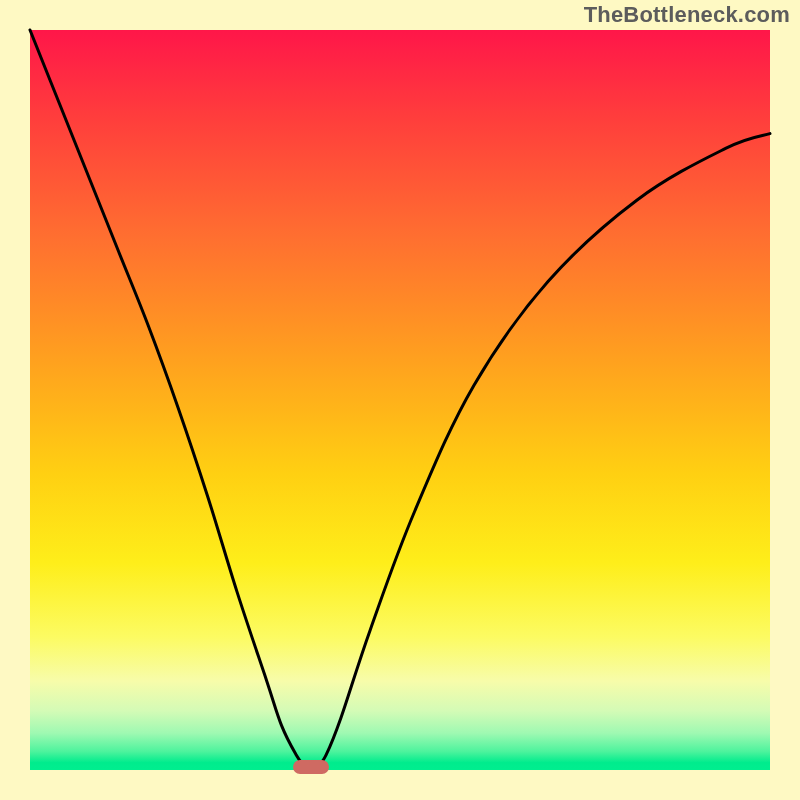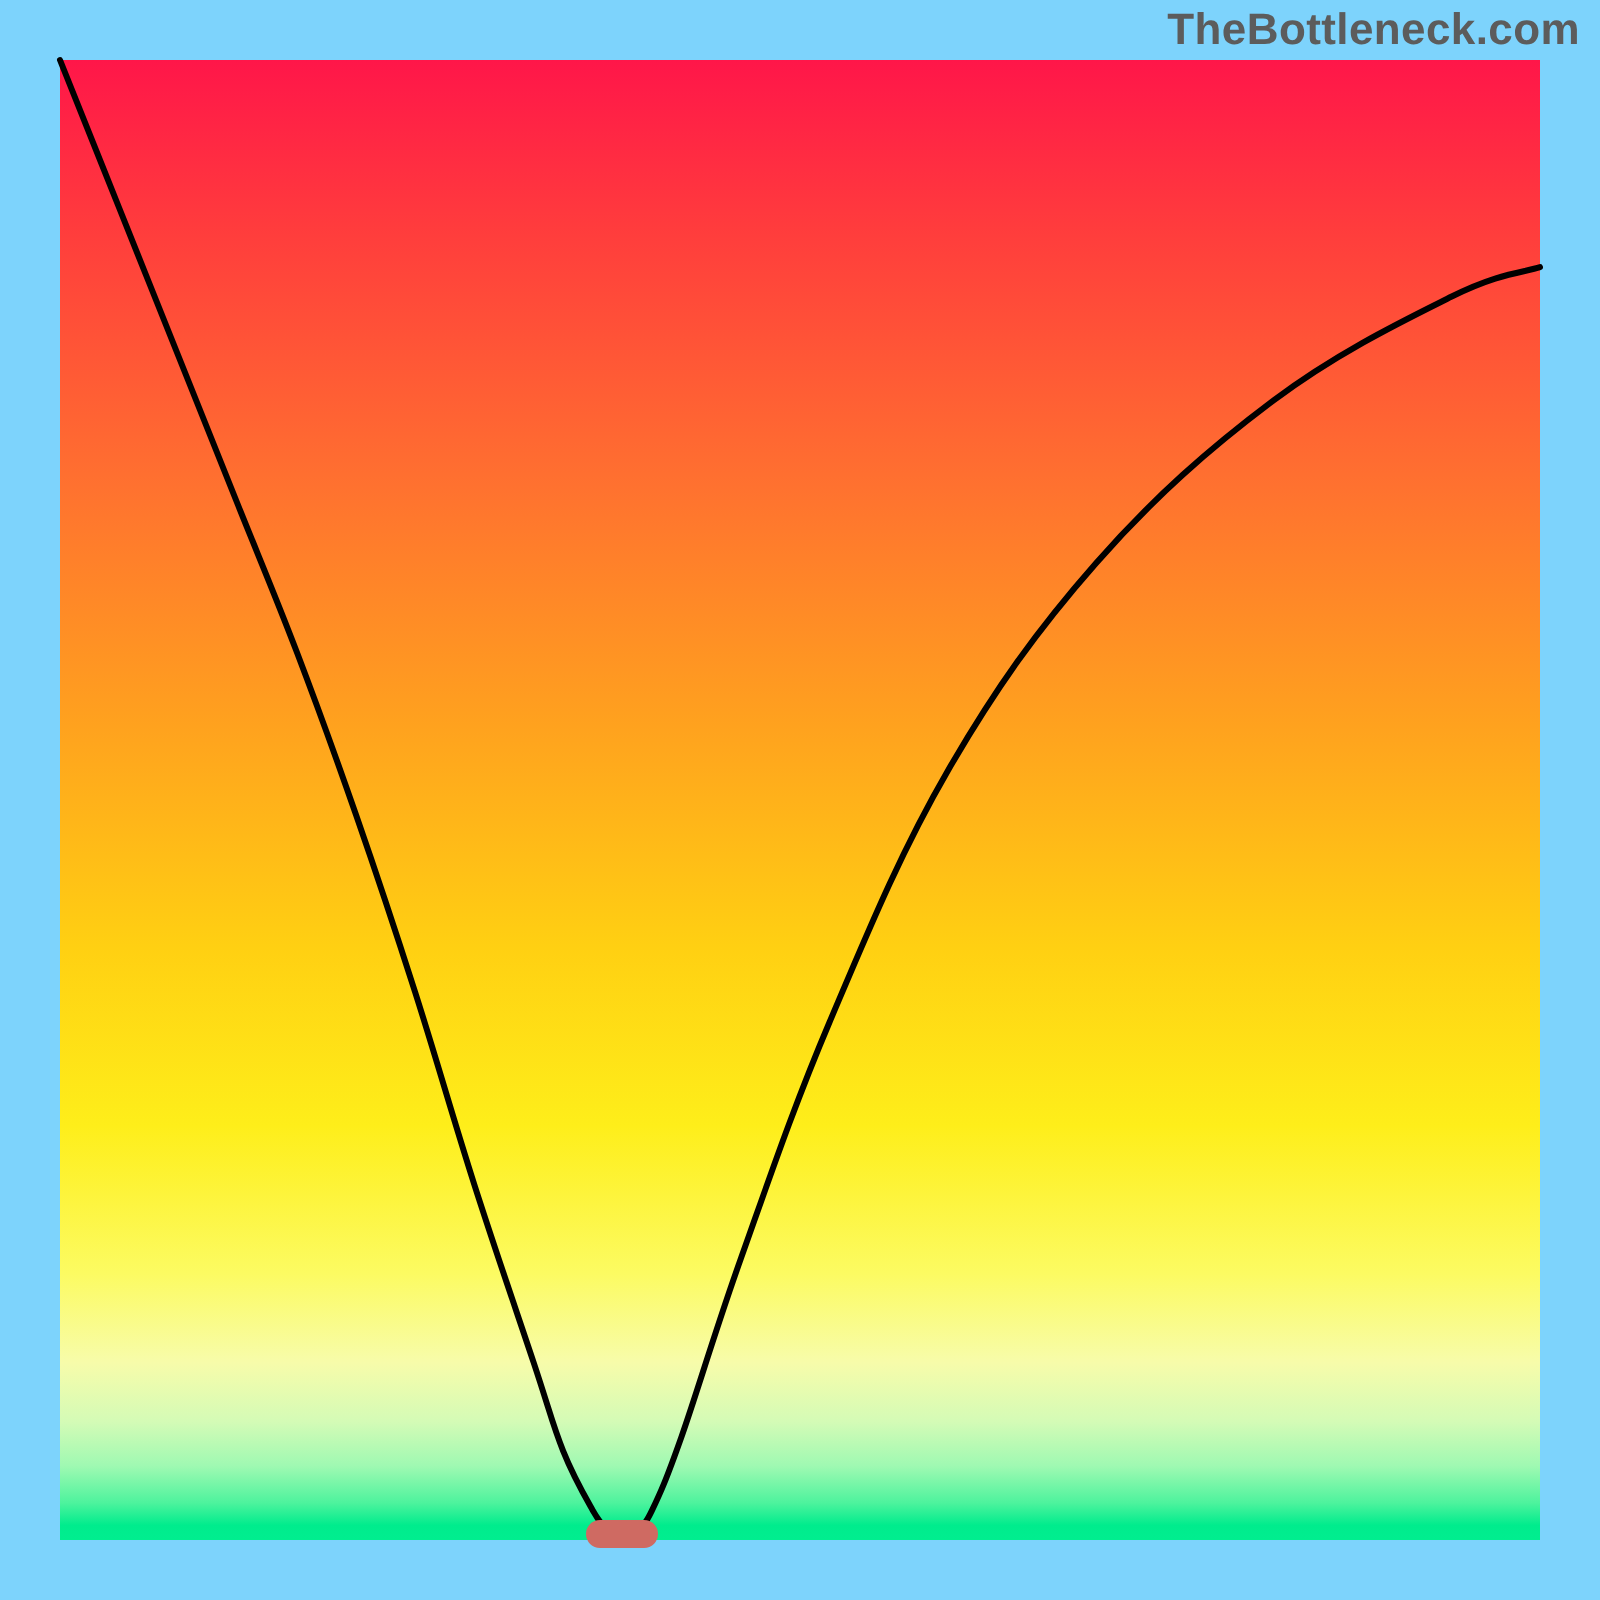--- a/index.html
+++ b/index.html
@@ -8,21 +8,21 @@
     width: 800px;
     height: 800px;
     overflow: hidden;
     background: #000;
     font-family: Arial, Helvetica, sans-serif;
   }
   .frame {
     position: relative;
     width: 800px;
     height: 800px;
-    background: #7dd3fc;
+    background: #fef9c3;
   }
   .watermark {
     position: absolute;
     top: 2px;
     right: 10px;
     color: #5c5c5c;
     font-size: 22px;
     font-weight: 600;
     letter-spacing: 0.2px;
     z-index: 5;

